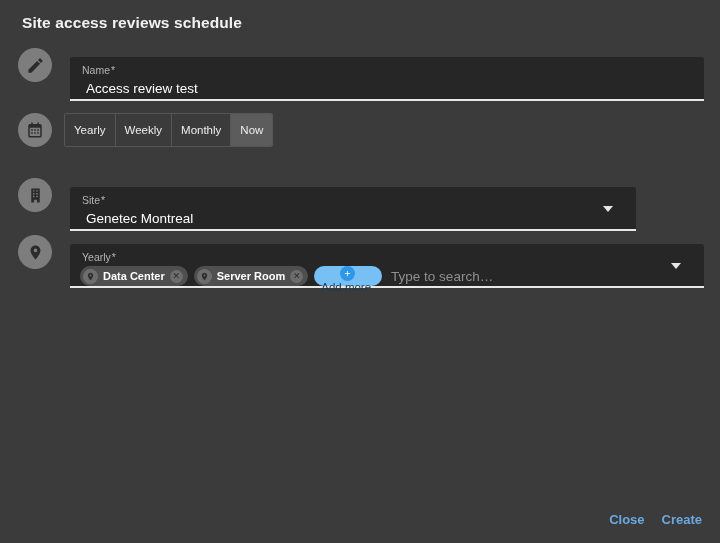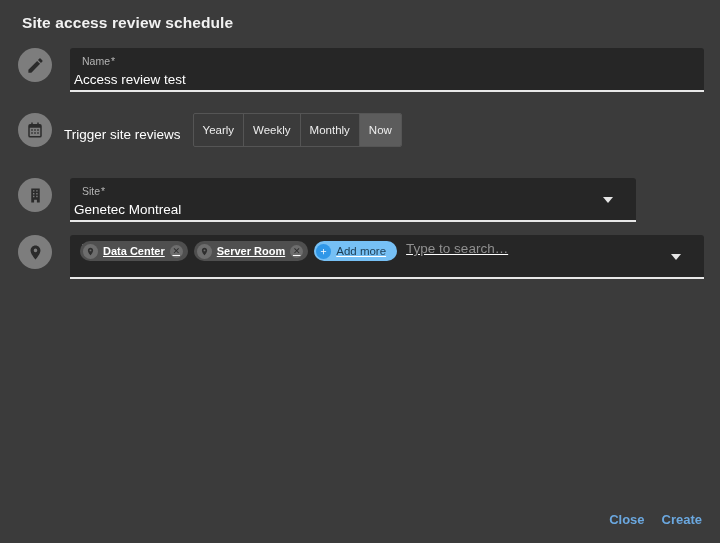--- a/index.html
+++ b/index.html
@@ -49,36 +49,37 @@
   }
   .icon-badge svg { display: block; }
 
   
   .field {
     background: #262626;
     border-bottom: 2px solid #e8e8e8;
     border-radius: 3px 3px 0 0;
     box-sizing: border-box;
     position: relative;
+    margin-top: 9px;
   }
   .field-label {
     position: absolute;
     left: 12px;
     top: 7px;
     font-size: 10.5px;
     color: #b4b4b4;
     white-space: nowrap;
   }
   .field-label .req {
     color: #b4b4b4;
     margin-left: 1px;
   }
   .field-value {
     position: absolute;
-    left: 4px;
+    left: 16px;
     top: 24px;
     font-size: 13.5px;
     color: #ffffff;
     white-space: nowrap;
   }
   .caret {
     position: absolute;
     right: 23px;
     top: 50%;
     margin-top: -2px;
@@ -119,23 +120,23 @@
     white-space: nowrap;
     cursor: pointer;
   }
   .seg-btn:last-child { border-right: none; }
   .seg-btn.selected { background: #5c5c5c; }
 
   
   .chips-wrap {
     position: absolute;
     left: 10px;
-    top: 6px;
-    display: flex;
-    text-decoration: underline;
+    top: 22px;
+    display: flex;
+    align-items: center;
   }
   .chip {
     display: flex;
     align-items: center;
     height: 20px;
     border-radius: 10px;
     background: #4f4f4f;
     padding: 0 3px 0 3px;
     margin-right: 6px;
     white-space: nowrap;
@@ -167,20 +168,21 @@
     font-size: 9px;
     line-height: 1;
     color: #2e2e2e;
     flex: 0 0 auto;
     margin-right: 2px;
     cursor: pointer;
   }
   .chip-add {
     background: #76c0f5;
     padding-left: 2px;
+    flex-direction: column;
   }
   .chip-add .chip-icon {
     background: #2f97e8;
   }
   .chip-add .chip-text {
     color: #1d3c52;
     font-weight: normal;
     font-size: 11.5px;
     margin-right: 8px;
   }
@@ -207,21 +209,21 @@
     cursor: pointer;
     background: none;
     border: none;
     font-family: "Liberation Sans", sans-serif;
     padding: 4px 2px;
   }
 </style>
 </head>
 <body>
 
-<div class="dialog-title">Site access review schedule</div>
+<div class="dialog-title">Site access reviews schedule</div>
 
 <div class="form-row" style="top:48px;">
   <div class="icon-badge">
     <svg width="19" height="19" viewBox="0 0 24 24" fill="#2b2b2b">
       <path d="M3 17.25V21h3.75L17.81 9.94l-3.75-3.75L3 17.25zM20.71 7.04a1 1 0 0 0 0-1.41l-2.34-2.34a1 1 0 0 0-1.41 0l-1.83 1.83 3.75 3.75 1.83-1.83z"></path>
     </svg>
   </div>
   <div class="field" style="margin-left:18px; width:634px; height:44px;">
     <div class="field-label">
       <span>Name</span><span class="req">*</span>
@@ -229,21 +231,20 @@
     <div class="field-value">Access review test</div>
   </div>
 </div>
 
 <div class="form-row" style="top:113px; align-items:center;">
   <div class="icon-badge">
     <svg width="18" height="18" viewBox="0 0 24 24" fill="#2b2b2b">
       <path d="M7 2v2H5.5A2.5 2.5 0 0 0 3 6.5v13A2.5 2.5 0 0 0 5.5 22h13a2.5 2.5 0 0 0 2.5-2.5v-13A2.5 2.5 0 0 0 18.5 4H17V2h-2v2H9V2H7zm-2 7h14v10.5a.5.5 0 0 1-.5.5h-13a.5.5 0 0 1-.5-.5V9zm2 2v2h2v-2H7zm4 0v2h2v-2h-2zm4 0v2h2v-2h-2zM7 15v2h2v-2H7zm4 0v2h2v-2h-2zm4 0v2h2v-2h-2z"></path>
     </svg>
   </div>
-  <div class="segment-label">Trigger site reviews</div>
   <div class="segmented">
     <div class="seg-btn">Yearly</div>
     <div class="seg-btn">Weekly</div>
     <div class="seg-btn">Monthly</div>
     <div class="seg-btn selected">Now</div>
   </div>
 </div>
 
 <div class="form-row" style="top:178px;">
   <div class="icon-badge">

